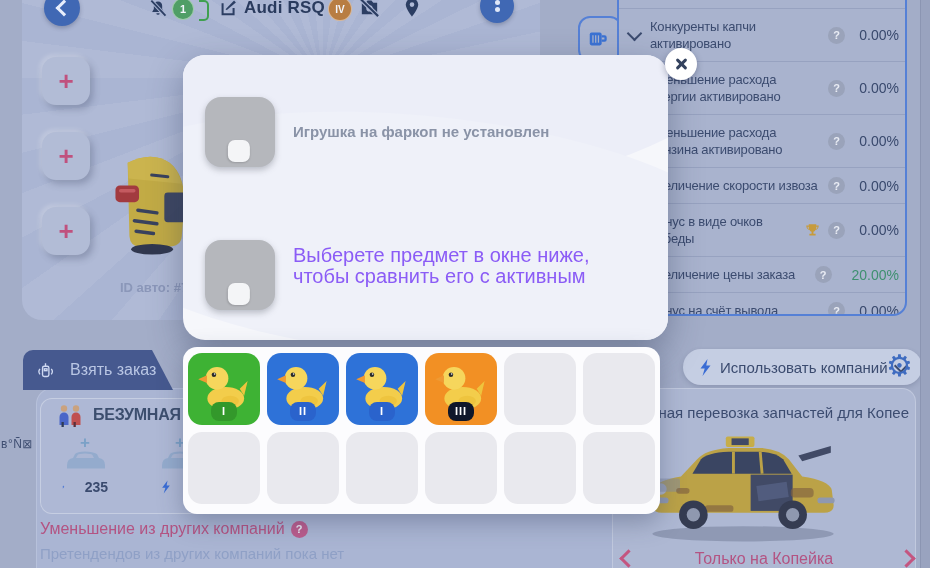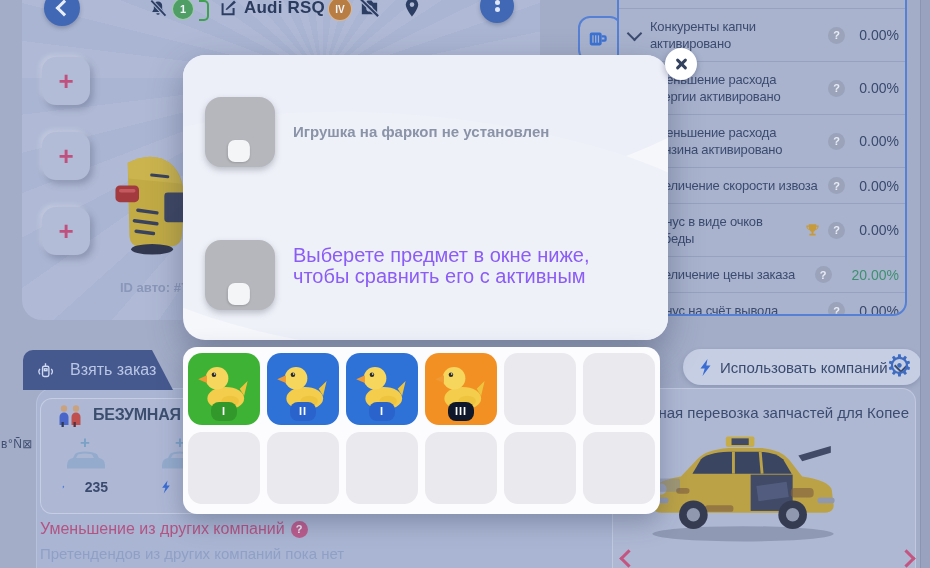--- a/index.html
+++ b/index.html
@@ -361,20 +361,21 @@
       <rect x="160" y="60" width="24" height="10" rx="4"></rect>
       <rect x="40" y="60" width="14" height="6" rx="3"></rect>
     </g>
     <circle cx="58" cy="88" r="15" fill="#2b3248"></circle>
       <circle cx="58" cy="88" r="7" fill="#8d96ad"></circle>
     <circle cx="162" cy="88" r="15" fill="#2b3248"></circle>
       <circle cx="162" cy="88" r="7" fill="#8d96ad"></circle>
   </svg>
 
   <span class="abs p-chev l" style="left:622px;top:552px;"></span>
+  <div class="abs promo-caption">Только на Копейка</div>
   <span class="abs p-chev r" style="left:900px;top:552px;"></span>
 
   <div class="abs artifact">в°Ñ⊠</div>
   <div class="abs scroll-strip"></div>
 
   <div class="abs modal">
     <div class="wave1"></div>
     <div class="wave2"></div>
     <div class="slot-square" style="left:22px;top:42px;">
       <div class="slot-chip"></div>

